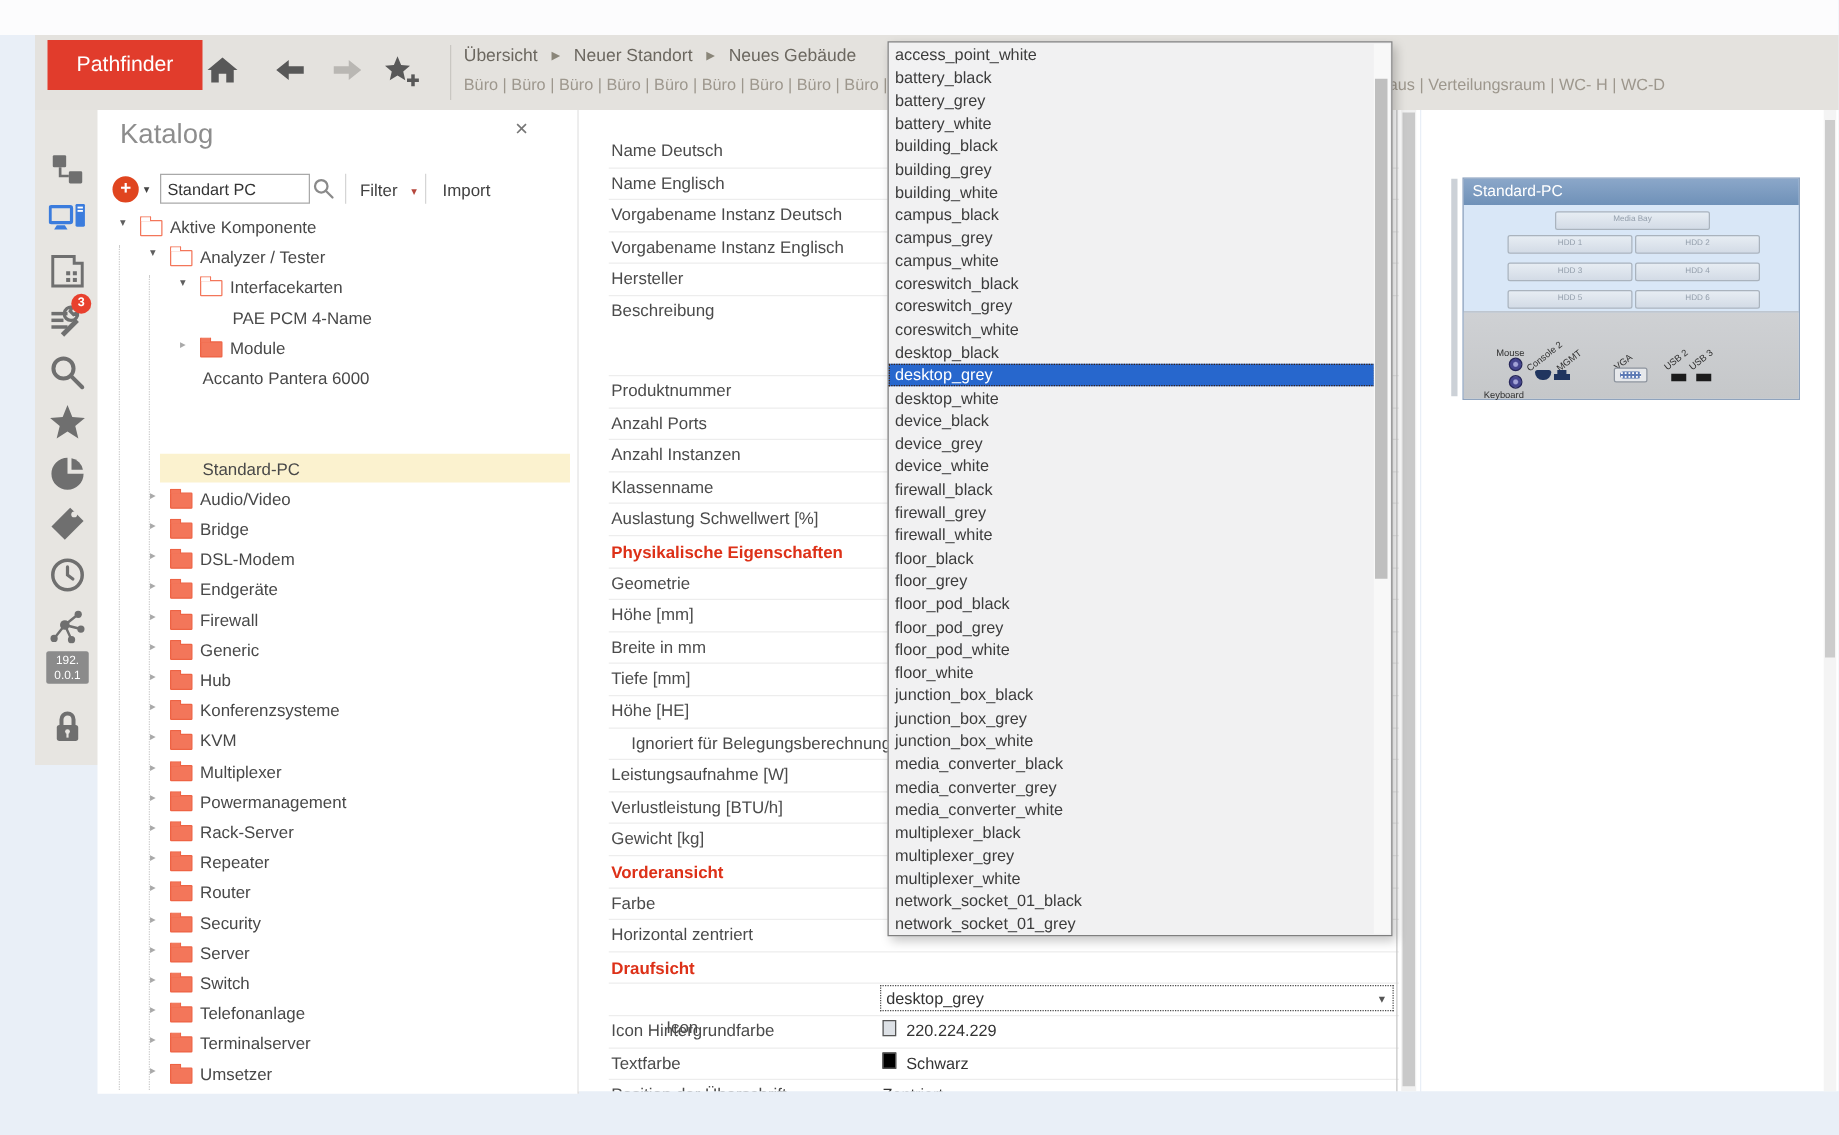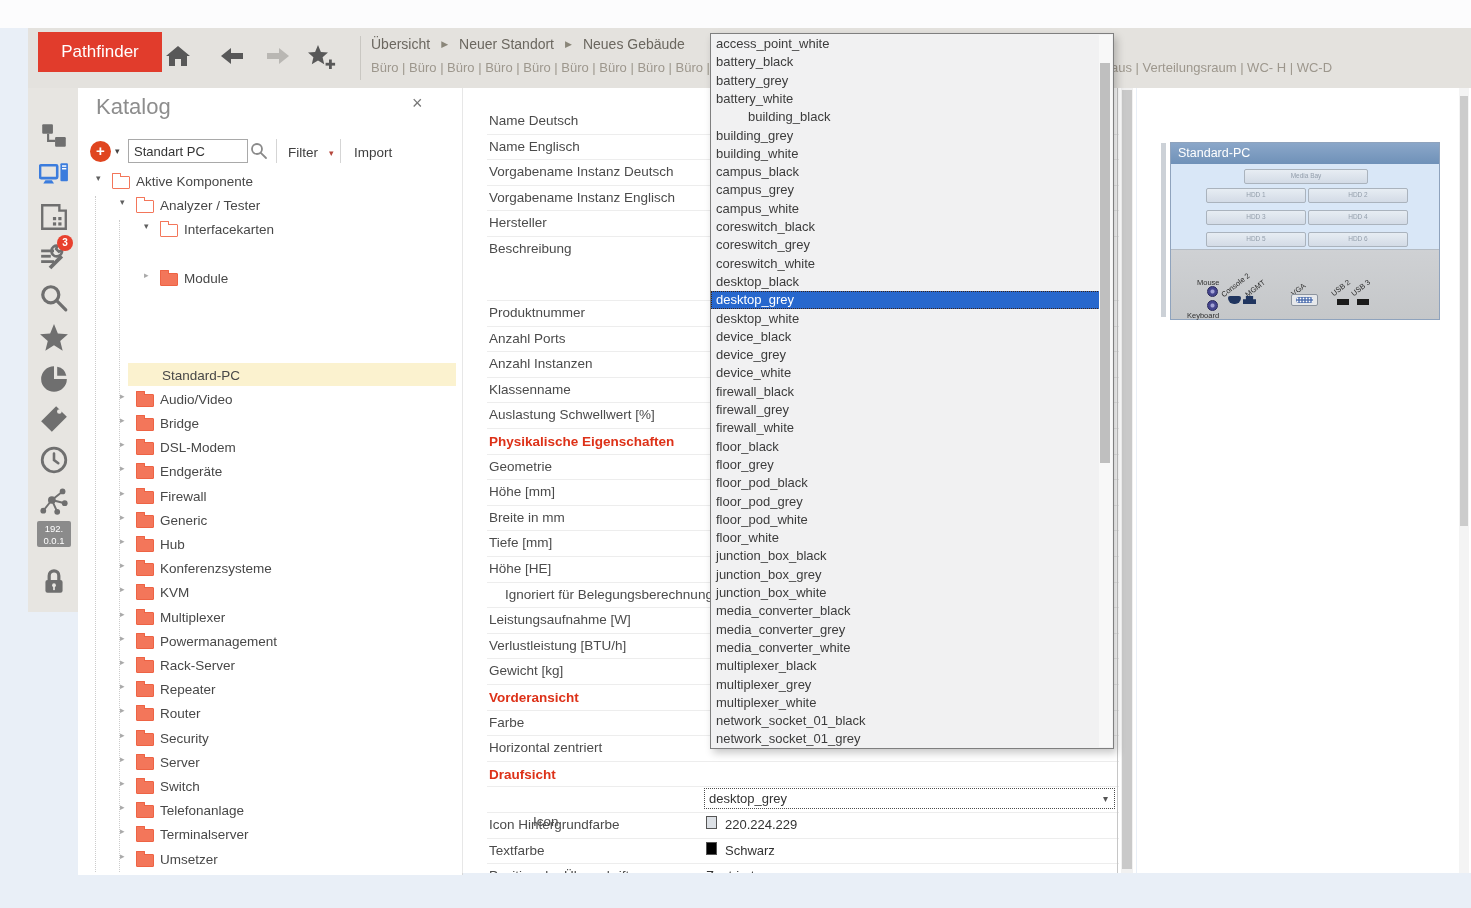--- a/index.html
+++ b/index.html
@@ -218,24 +218,30 @@
         <div class="tree-row" style="top: 106.2px;">
           <div class="exp o" style="left: 42px;">▾</div>
           <div class="folder fo" style="left: 58px;"></div>
           <div class="tlabel" style="left: 82px;">Analyzer / Tester</div>
         </div>
         <div class="tree-row" style="top: 130.4px;">
           <div class="exp o" style="left: 66px;">▾</div>
           <div class="folder fo" style="left: 82px;"></div>
           <div class="tlabel" style="left: 106px;">Interfacekarten</div>
         </div>
+        <div class="tree-row" style="top: 154.6px;">
+          <div class="tlabel" style="left: 108px;">PAE PCM 4-Name</div>
+        </div>
         <div class="tree-row" style="top: 178.8px;">
           <div class="exp c" style="left: 66px;">▸</div>
           <div class="folder fc" style="left: 82px;"></div>
           <div class="tlabel" style="left: 106px;">Module</div>
+        </div>
+        <div class="tree-row" style="top: 203px;">
+          <div class="tlabel" style="left: 84px;">Accanto Pantera 6000</div>
         </div>
         <div class="tree-row sel" style="top: 275.6px;">
           <div class="tlabel" style="left: 84px;">Standard-PC</div>
         </div>
         <div class="tree-row" style="top: 299.8px;">
           <div class="exp c" style="left: 42px;">▸</div>
           <div class="folder fc" style="left: 58px;"></div>
           <div class="tlabel" style="left: 82px;">Audio/Video</div>
         </div>
         <div class="tree-row" style="top: 324px;">
@@ -449,21 +455,21 @@
   </div>
   <div class="abs" id="right-scroll"></div>
   <div class="abs" id="right-thumb"></div>
 
   <div class="abs" id="dropdown">
     <div id="ditems">
         <div class="ditem" style="top: 1px;">access_point_white</div>
         <div class="ditem" style="top: 19.3px;">battery_black</div>
         <div class="ditem" style="top: 37.6px;">battery_grey</div>
         <div class="ditem" style="top: 55.9px;">battery_white</div>
-        <div class="ditem" style="top: 74.2px; margin-left: 32px;">building_black</div>
+        <div class="ditem" style="top: 74.2px;">building_black</div>
         <div class="ditem" style="top: 92.5px;">building_grey</div>
         <div class="ditem" style="top: 110.8px;">building_white</div>
         <div class="ditem" style="top: 129.1px;">campus_black</div>
         <div class="ditem" style="top: 147.4px;">campus_grey</div>
         <div class="ditem" style="top: 165.7px;">campus_white</div>
         <div class="ditem" style="top: 184px;">coreswitch_black</div>
         <div class="ditem" style="top: 202.3px;">coreswitch_grey</div>
         <div class="ditem" style="top: 220.6px;">coreswitch_white</div>
         <div class="ditem" style="top: 238.9px;">desktop_black</div>
         <div class="ditem sel" style="top: 257.2px;">desktop_grey</div>

